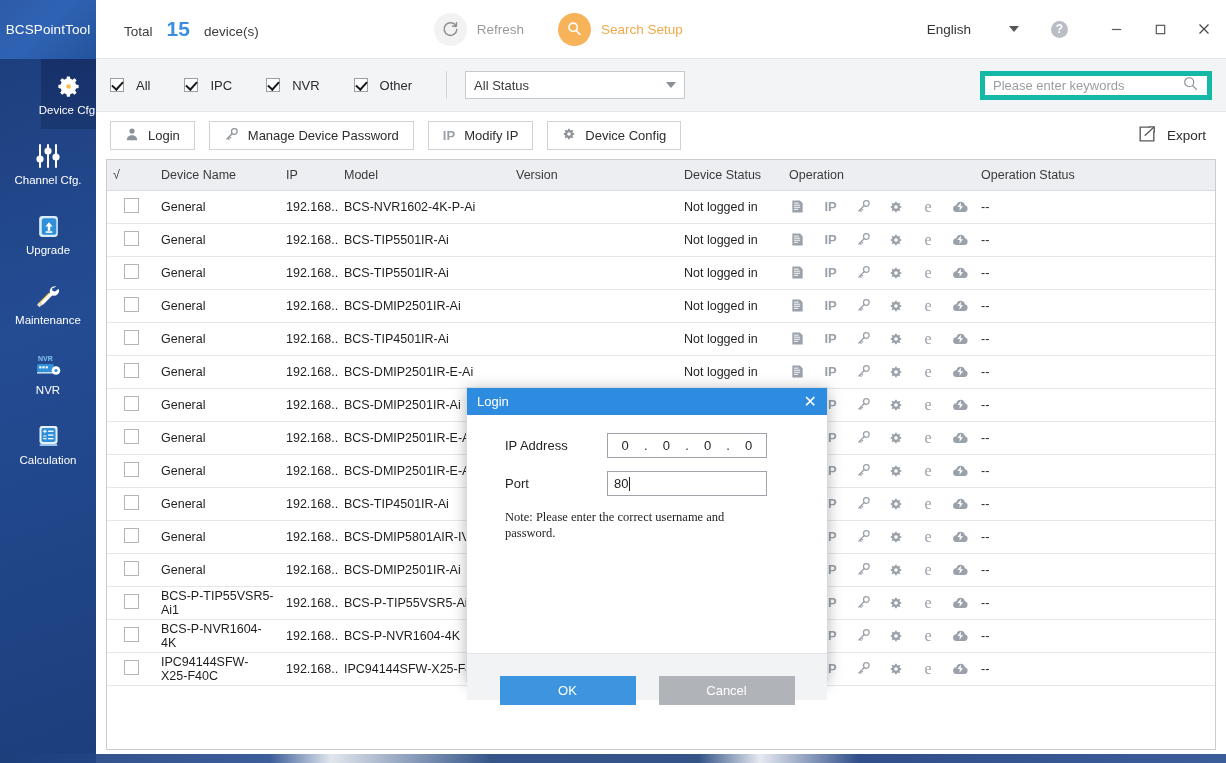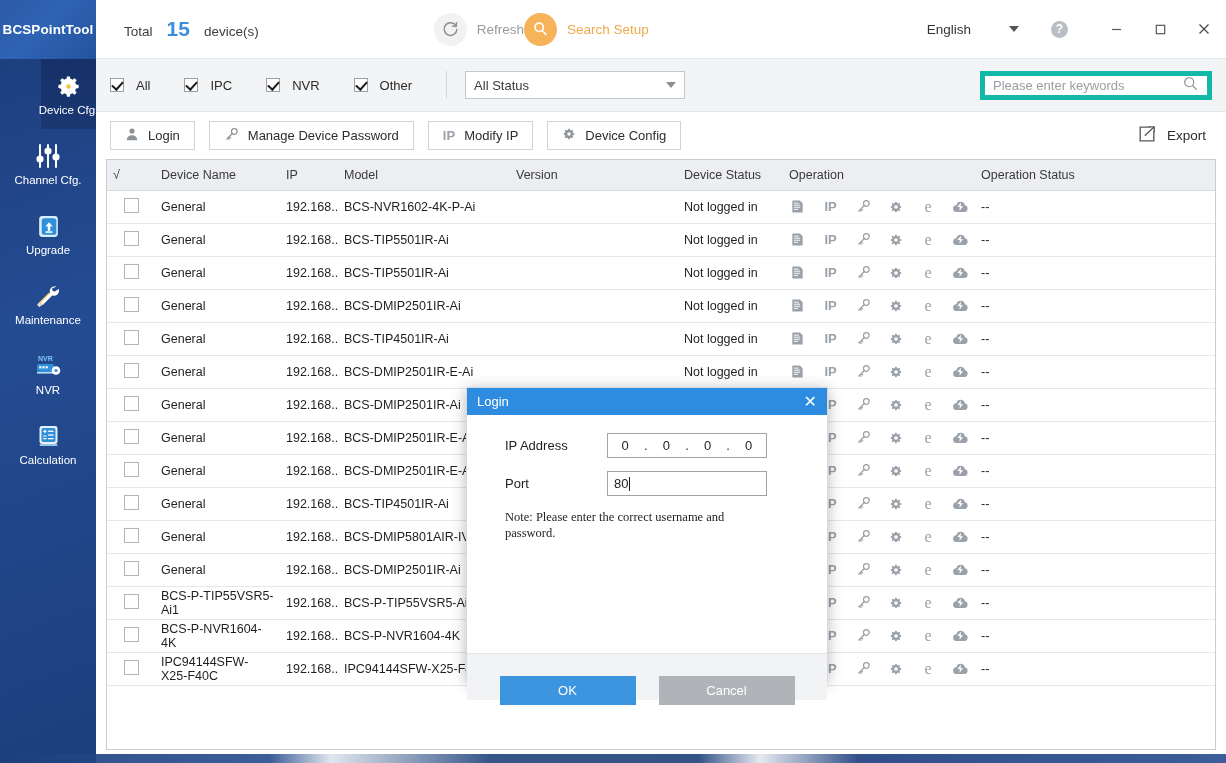--- a/index.html
+++ b/index.html
@@ -14,30 +14,30 @@
 
   
   .topbar{
     position:absolute; left:0; top:0; width:1226px; height:59px;
     background:#ffffff; border-bottom:1px solid #e3e6ea;
     display:flex; align-items:center;
   }
   .logo{
     width:96px; height:59px;
     background:linear-gradient(135deg,#2c5ba8 0%,#2f63b4 45%,#23539c 100%);
-    color:#fff; font-size:13.5px; font-weight:bold;
+    color:#fff; font-size:13.5px; font-weight:normal;
     display:flex; align-items:center; justify-content:center;
     letter-spacing:.1px; overflow:hidden; white-space:nowrap;
   }
   .totalwrap{ display:flex; align-items:baseline; gap:14px; margin-left:28px; }
   .total-label{ font-size:13.5px; color:#3c3c3c; }
   .total-count{ font-size:21px; color:#3b8ede; font-weight:bold; }
   .total-unit{ font-size:13.5px; color:#3c3c3c; }
 
-  .topcenter{ display:flex; align-items:center; margin-left:175px; }
+  .topcenter{ display:flex; align-items:center; gap:34px; margin-left:175px; }
   .topaction{ display:flex; align-items:center; gap:10px; cursor:pointer; }
   .circ{ width:33px; height:33px; border-radius:50%; display:flex; align-items:center; justify-content:center; }
   .circ.grey{ background:#f2f2f2; }
   .circ.orange{ background:#f7b35a; }
   .topaction .lbl{ font-size:13.5px; color:#9a9a9a; }
   .topaction.search .lbl{ color:#f0a94b; }
 
   .topright{ margin-left:auto; display:flex; align-items:center; gap:16px; padding-right:8px; }
   .lang{ font-size:13.5px; color:#333; cursor:pointer; }
   .caret{ margin:0 16px 0 22px; width:0;height:0;border-left:5px solid transparent;border-right:5px solid transparent;border-top:6px solid #555; cursor:pointer;}

